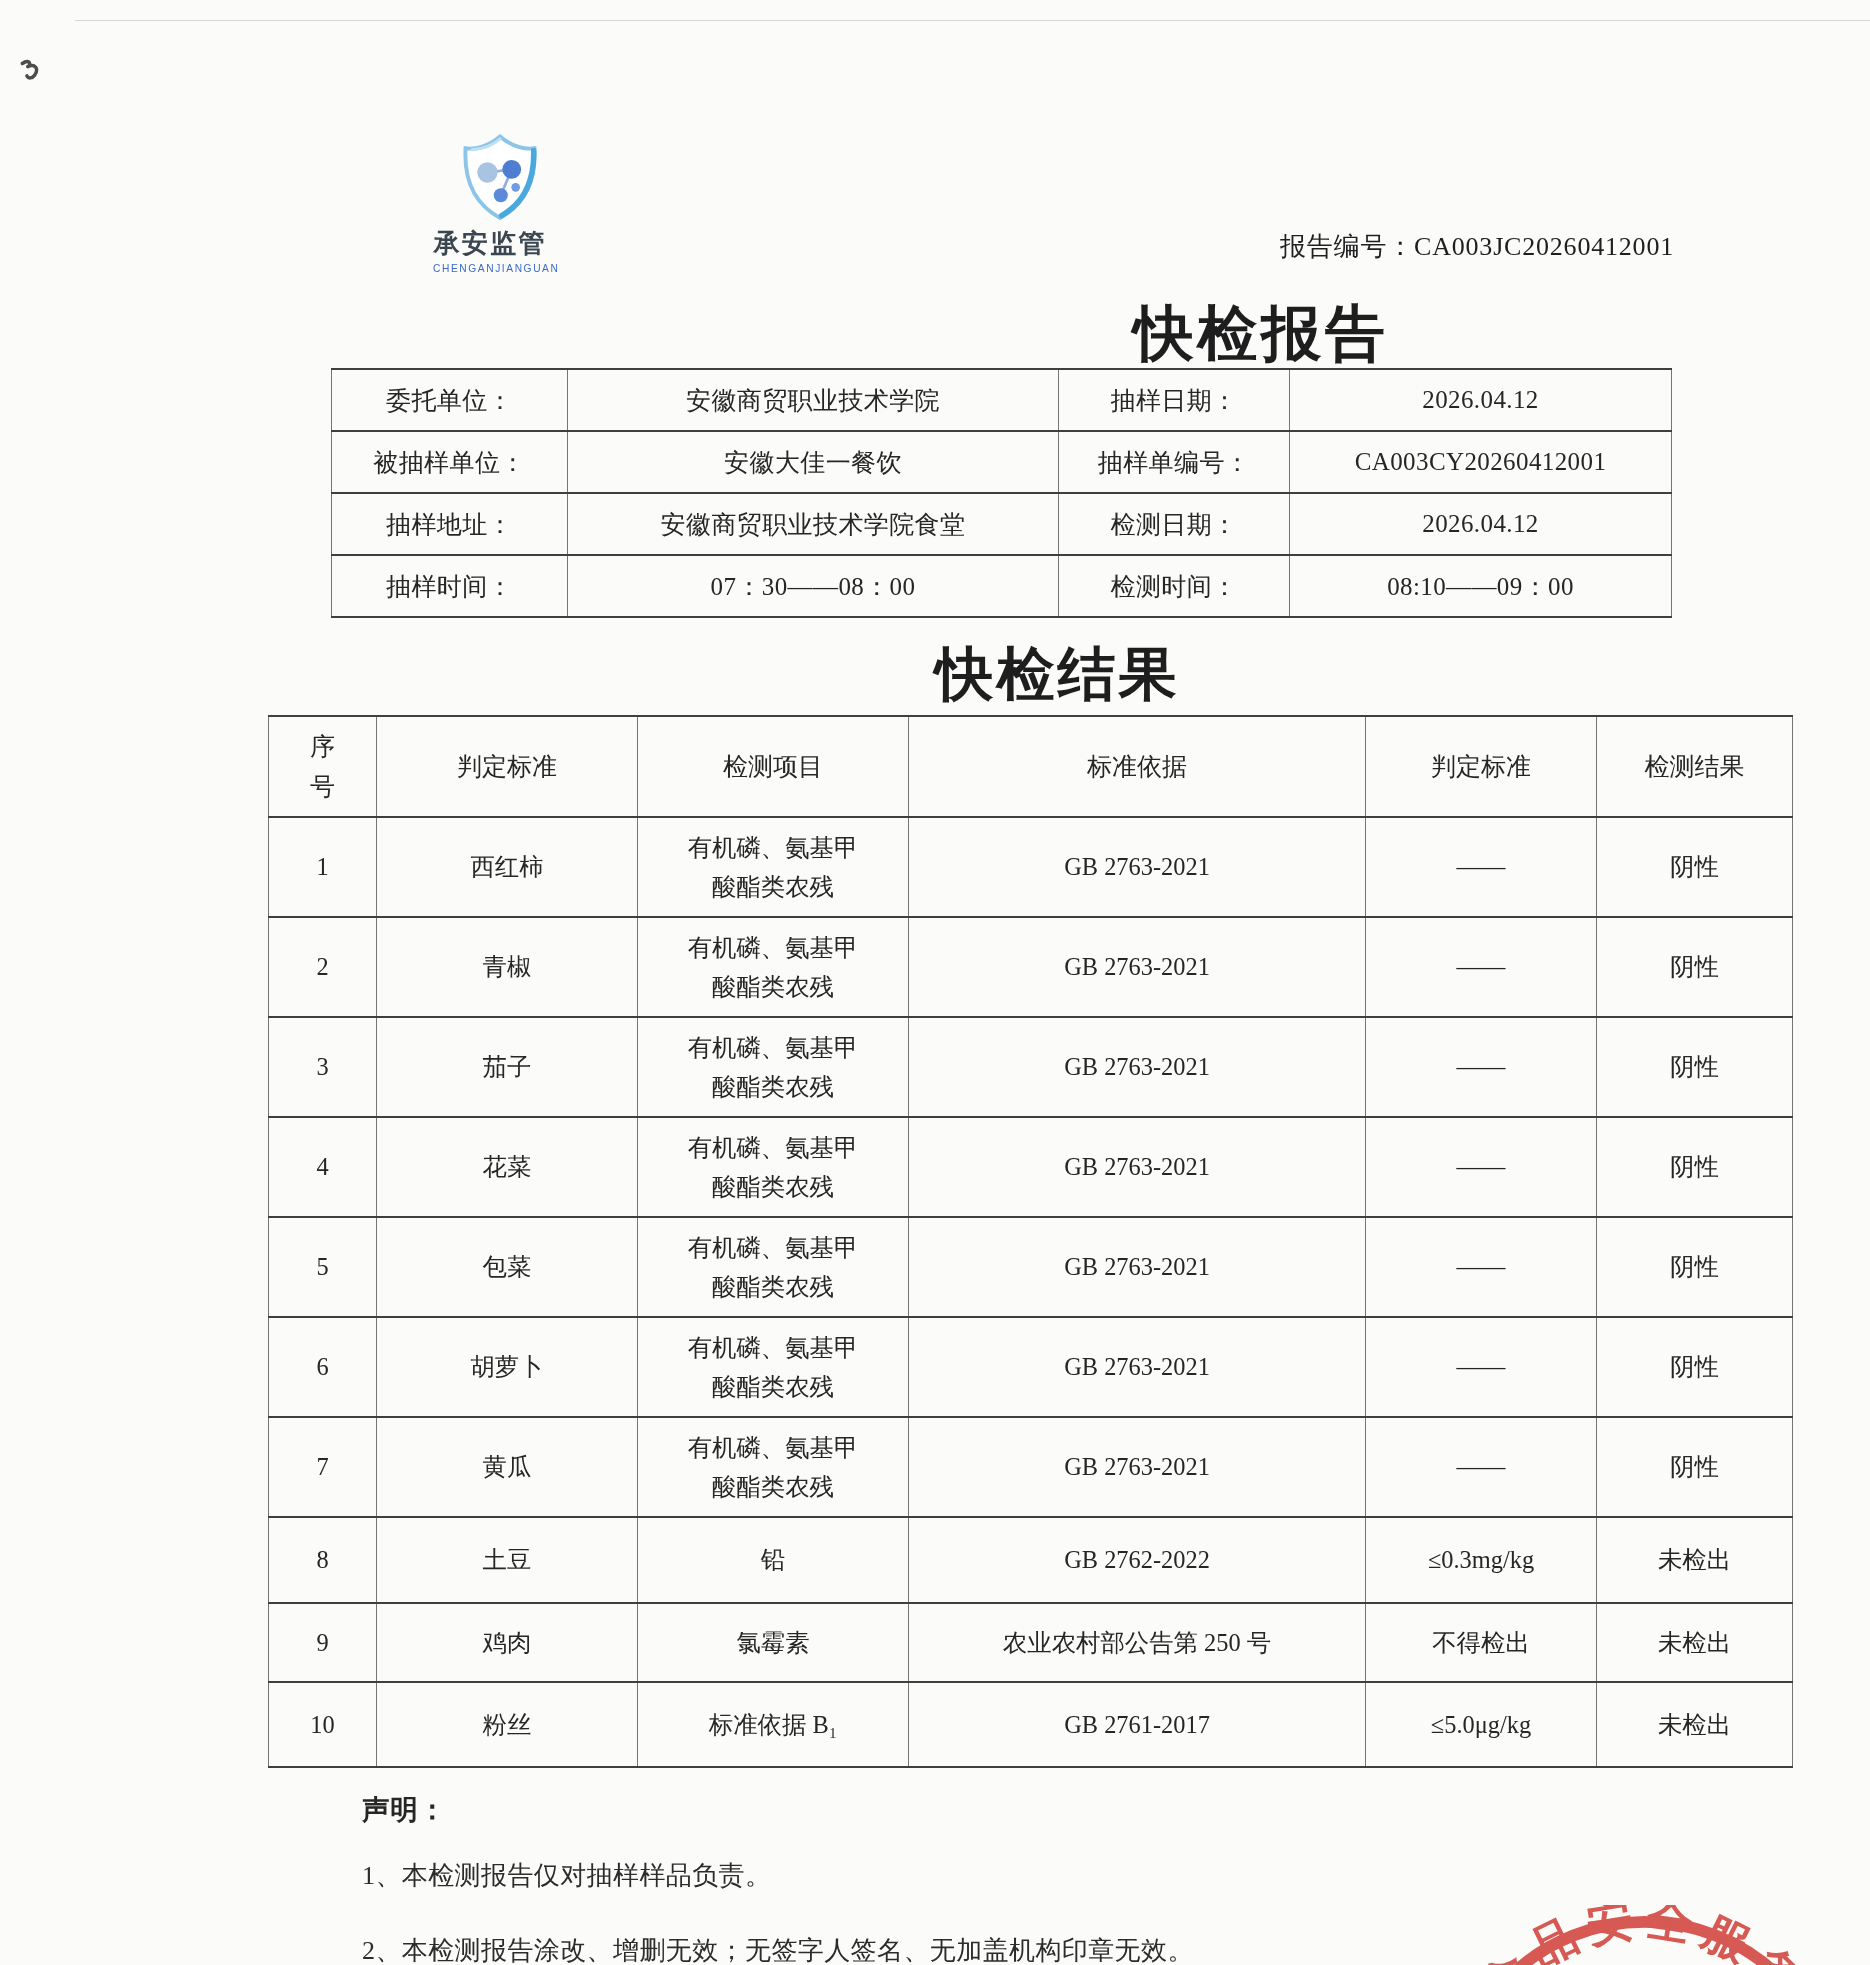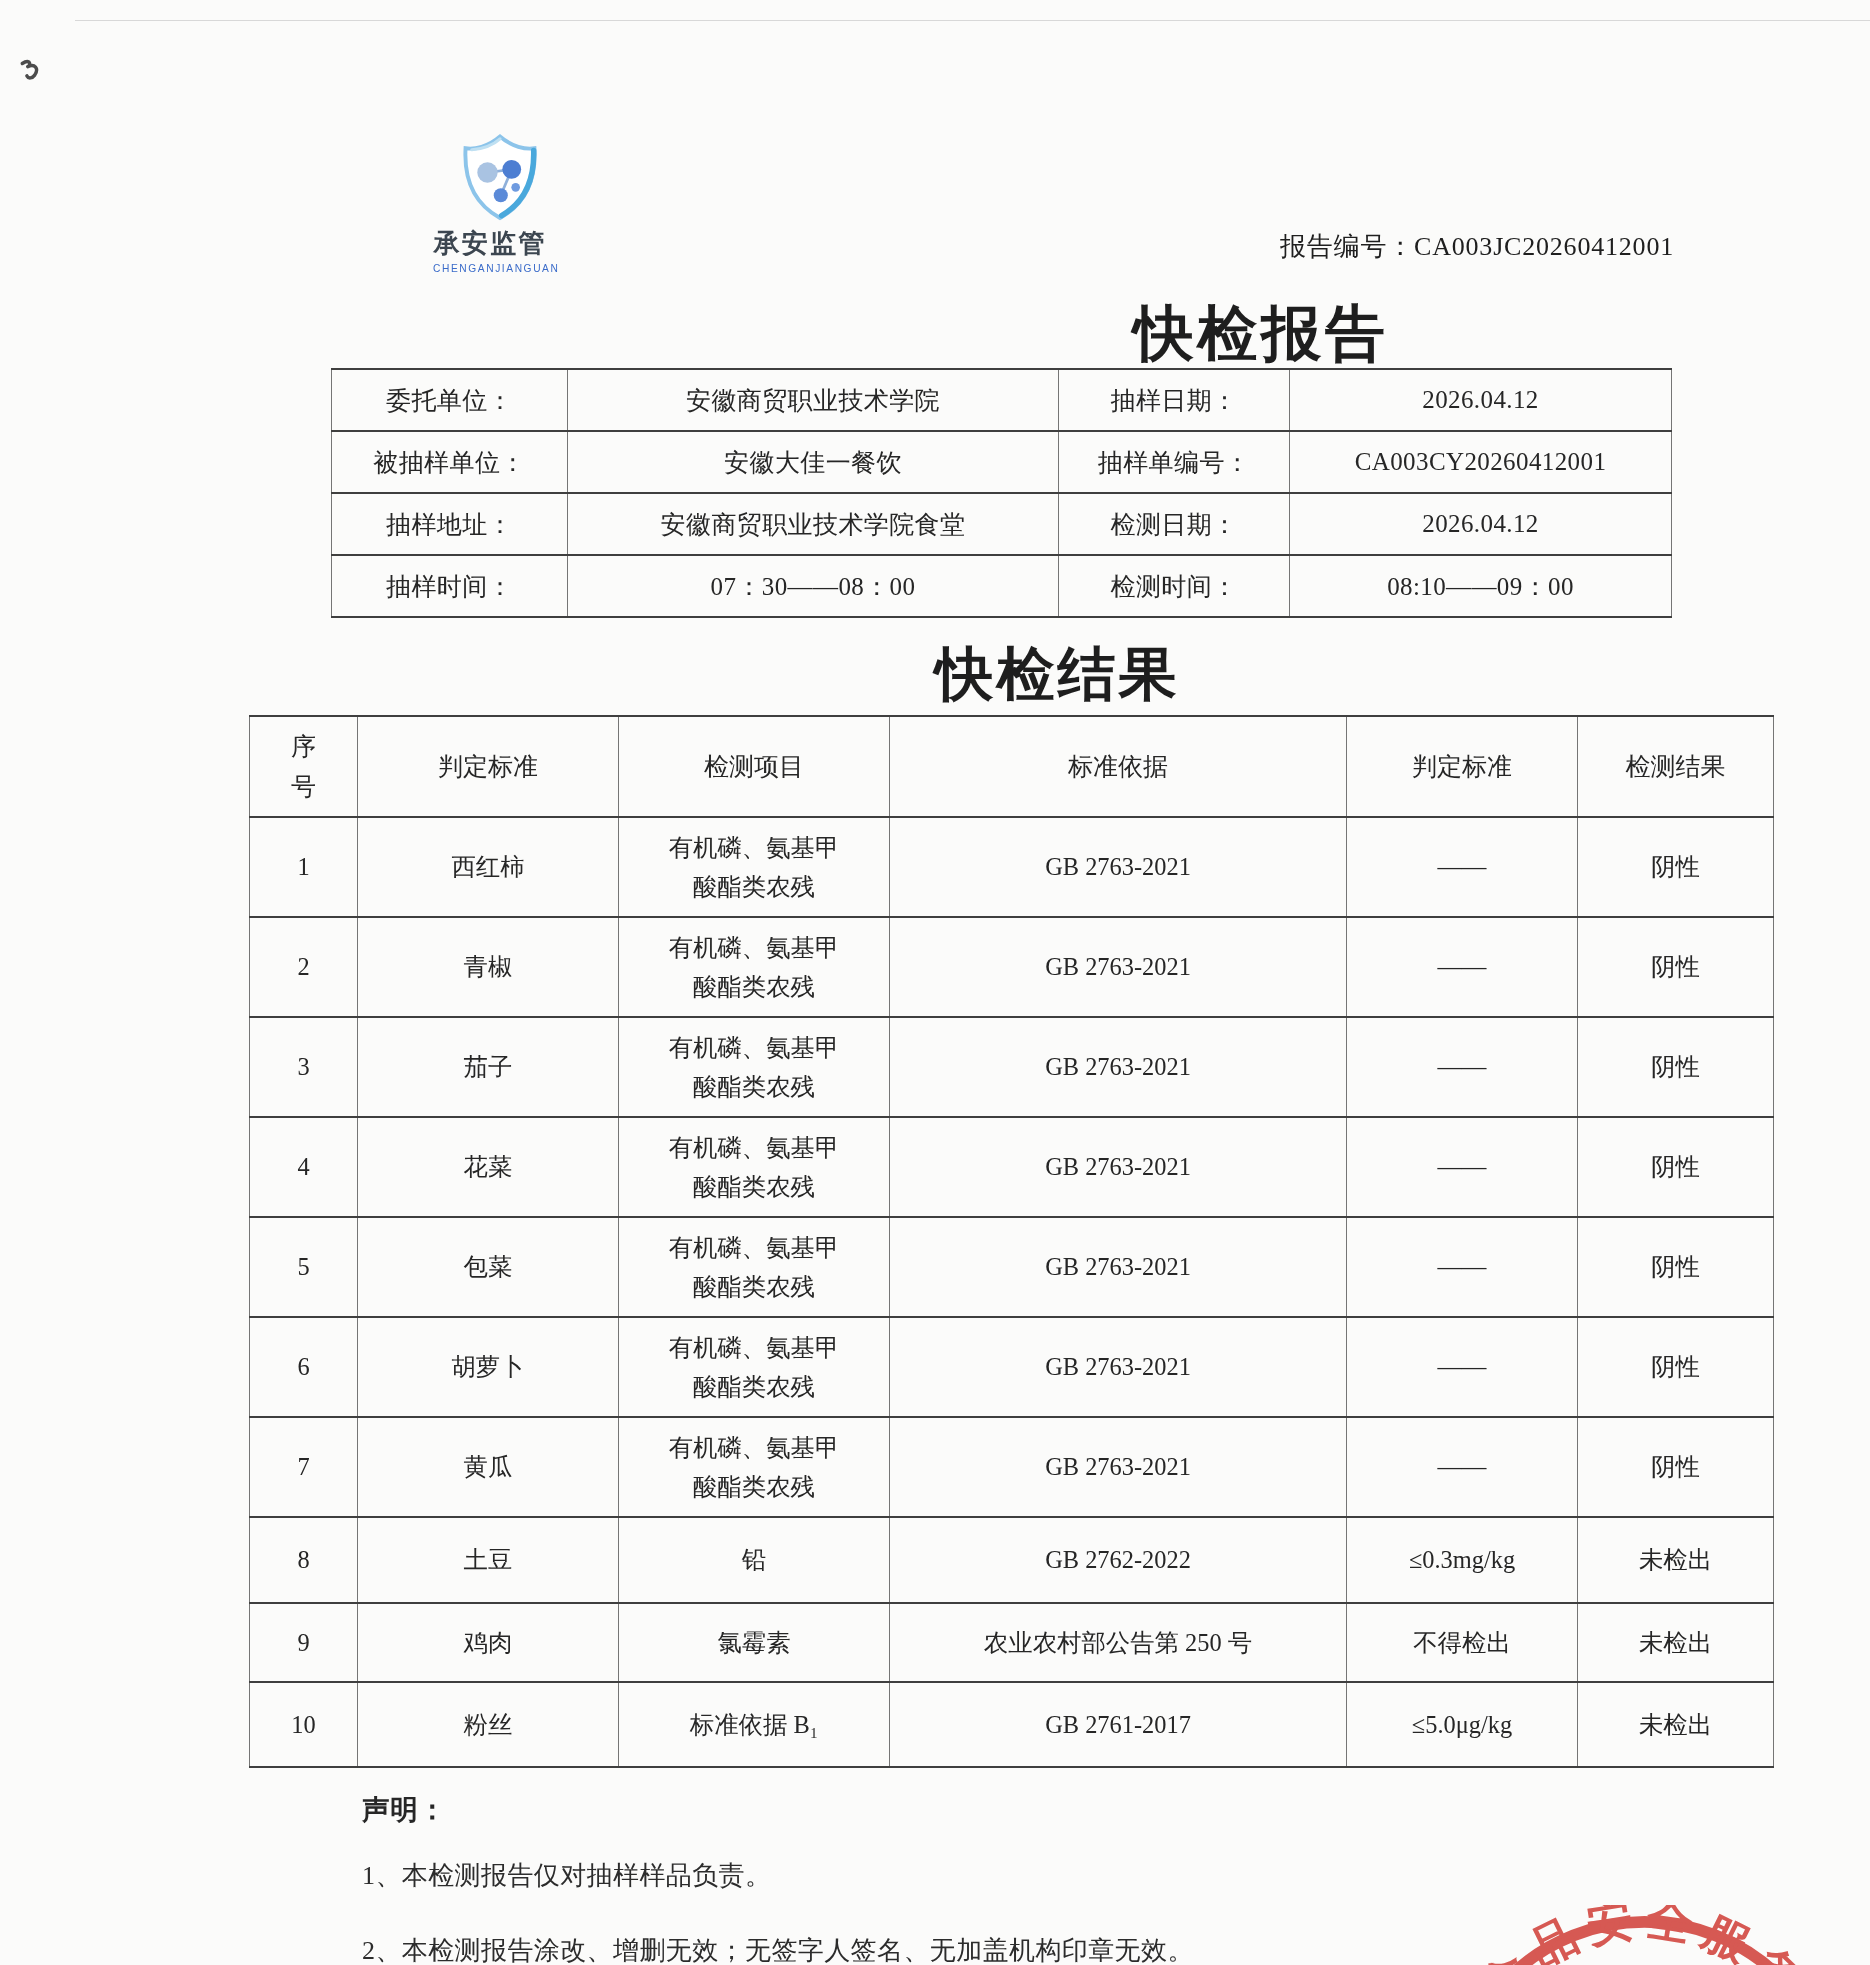--- a/index.html
+++ b/index.html
@@ -21,21 +21,21 @@
   .logo-latin{margin-top:1.6px;font-size:10.2px;letter-spacing:1.6px;color:#3a6bc9;font-family:"Liberation Sans","DejaVu Sans",sans-serif;}
   .report-no{right:197px;top:229px;font-size:26px;letter-spacing:0.8px;color:#1f1f1f;margin-left:6px;}
   .doc-title{left:760px;top:294px;width:629px;text-align:right;font-size:60px;font-weight:700;letter-spacing:3.9px;color:#1e1e1e;}
   .results-title{left:743px;top:636px;width:629px;text-align:center;font-size:58px;font-weight:700;letter-spacing:3.1px;color:#1e1e1e;}
   
   table{border-collapse:collapse;table-layout:fixed;}
   td,th{border-top:2.4px solid #3f3f3f;border-bottom:2.4px solid #3f3f3f;border-left:1.2px solid #757575;border-right:1.2px solid #757575;
         text-align:center;vertical-align:middle;font-weight:400;padding:0 5.5px;box-sizing:border-box;}
   .info-table{left:331px;top:368px;width:1340px;font-size:25px;}
   .info-table td{height:62px;letter-spacing:0.4px;}
-  .results-table{left:249px;top:715px;width:1525px;font-size:24.4px;border-radius:7px;}
+  .results-table{left:268px;top:715px;width:1525px;font-size:24.4px;border-radius:7px;}
   .results-table th{font-size:25px;}
   .seq-head{display:inline-block;width:28px;line-height:1.6;}
   .wrap-narrow{display:inline-block;max-width:189px;line-height:1.6;}
   
   .stmt-head{left:362px;top:1792px;font-size:27.5px;font-weight:700;letter-spacing:0.8px;}
   .stmt-list{left:362px;top:1838px;width:1285px;font-size:26px;line-height:75px;color:#2c2c2c;letter-spacing:0.4px;}
   
   .stamp{left:1434px;top:1905px;width:421px;height:421px;mix-blend-mode:multiply;opacity:.88;}
   .stampRing{fill:none;stroke:#d5433c;stroke-width:30px;}
   .stampText{fill:#d5433c;font-weight:700;font-family:"Liberation Serif","DejaVu Serif",serif;}

